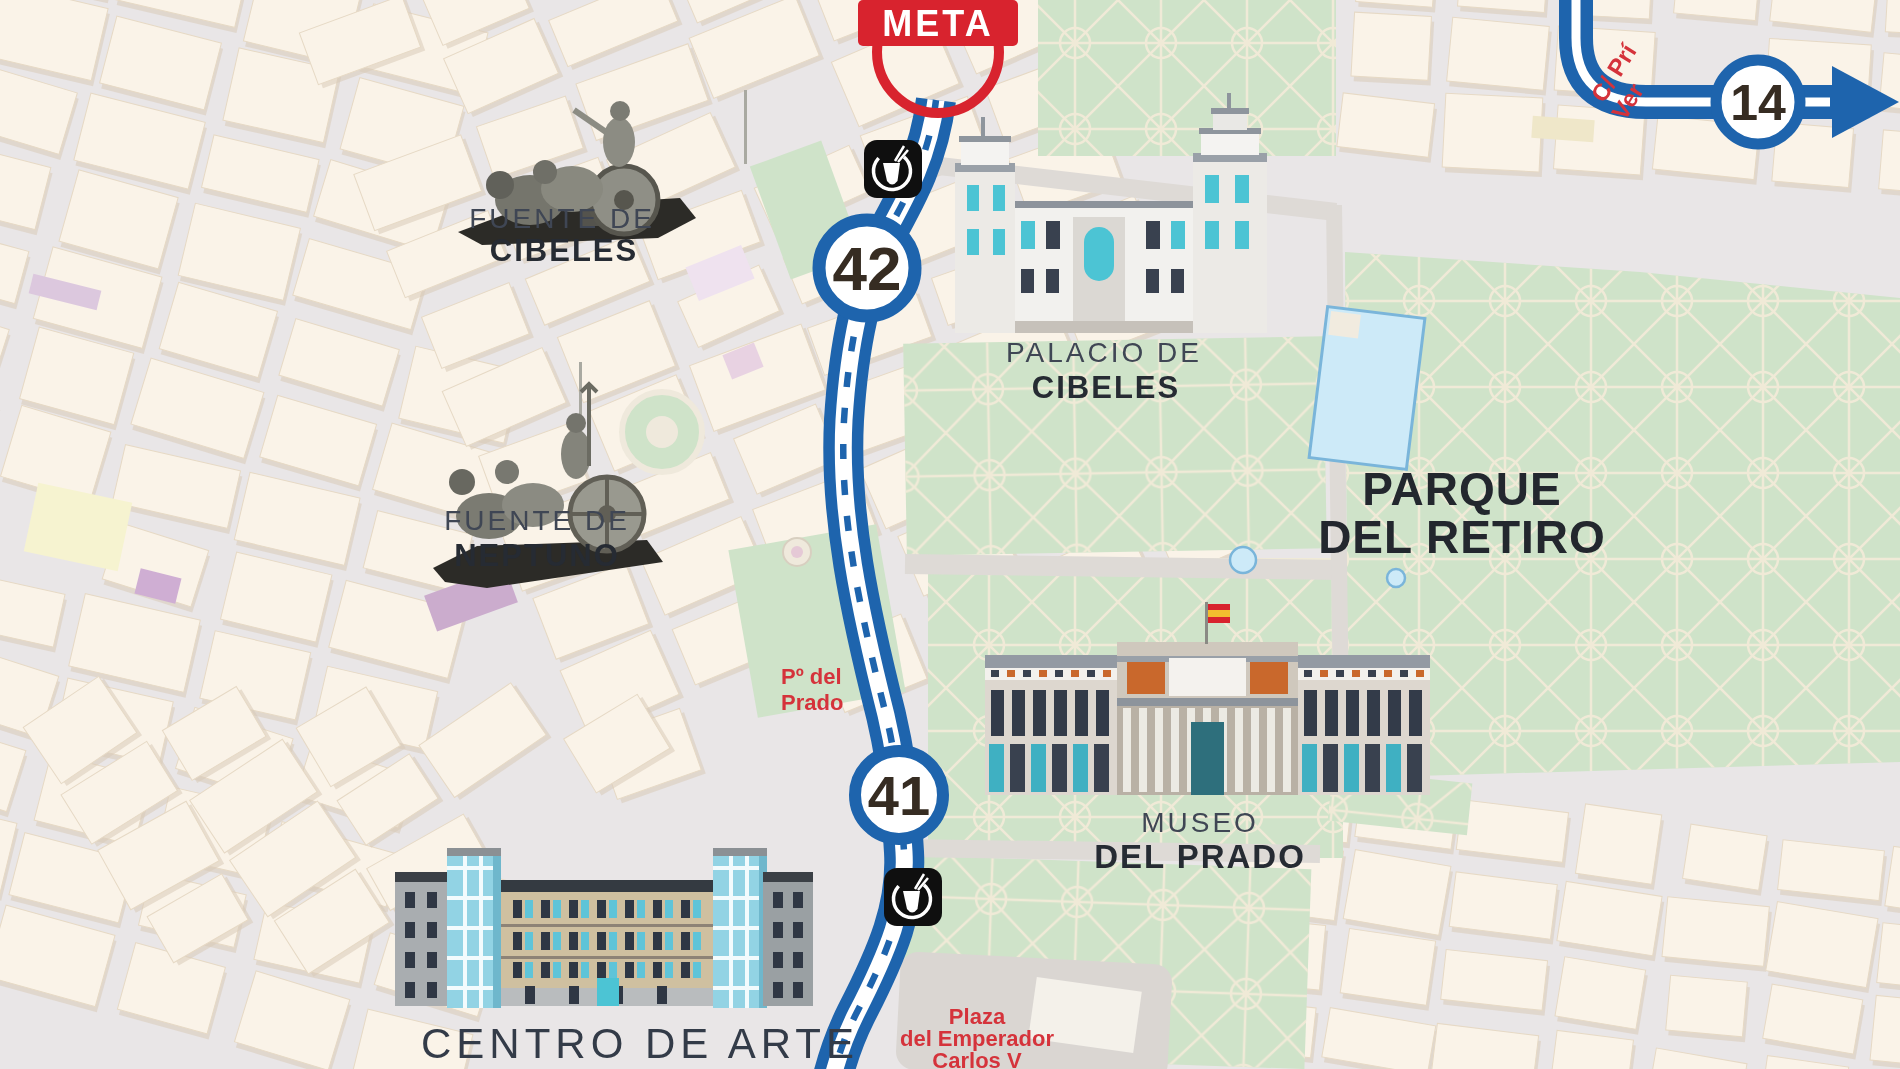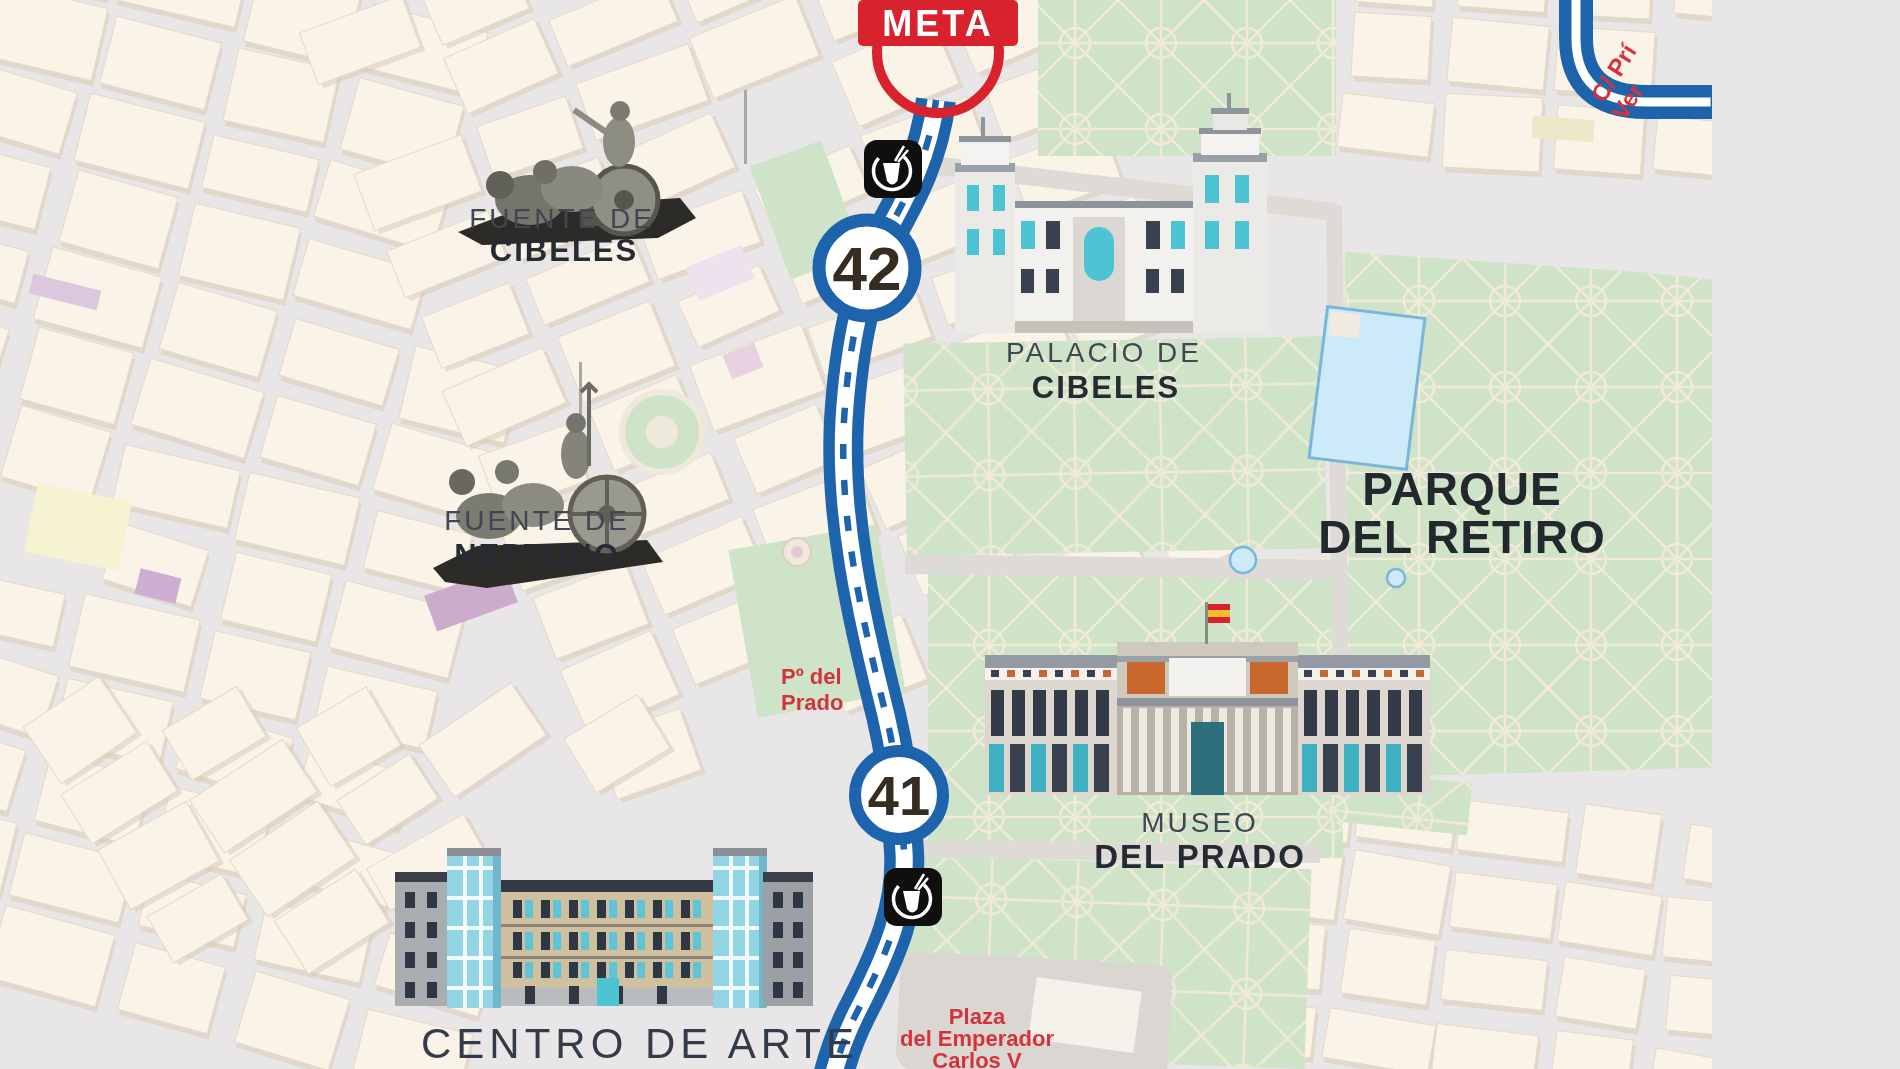--- a/index.html
+++ b/index.html
@@ -1,16 +1,16 @@
 <!DOCTYPE html>
 <html><head>
 <meta charset="utf-8">
 <style>
   html,body{margin:0;padding:0;background:#e9e6e7;}
-  #stage{position:relative;width:1712px;height:1069px;overflow:hidden;background:#f97316;
+  #stage{position:relative;width:1900px;height:1069px;overflow:hidden;background:#f97316;
          font-family:"Liberation Sans",sans-serif;}
   svg{position:absolute;left:0;top:0;}
   text{text-anchor:middle;}
   .t-reg   {font:28px "Liberation Sans",sans-serif;letter-spacing:3px;fill:#3f4654;}
   .t-bold  {font:700 31px "Liberation Sans",sans-serif;letter-spacing:2px;fill:#262b33;}
   .t-big   {font:700 46px "Liberation Sans",sans-serif;letter-spacing:1px;fill:#23272e;}
   .t-centro{font:42px "Liberation Sans",sans-serif;letter-spacing:5px;fill:#333b48;}
   .t-red   {font:700 22px "Liberation Sans",sans-serif;fill:#d5333b;}
   .t-red-rot{font:700 24px "Liberation Sans",sans-serif;fill:#d5333b;}
   .t-num   {font:700 62px "Liberation Sans",sans-serif;fill:#362c22;}

